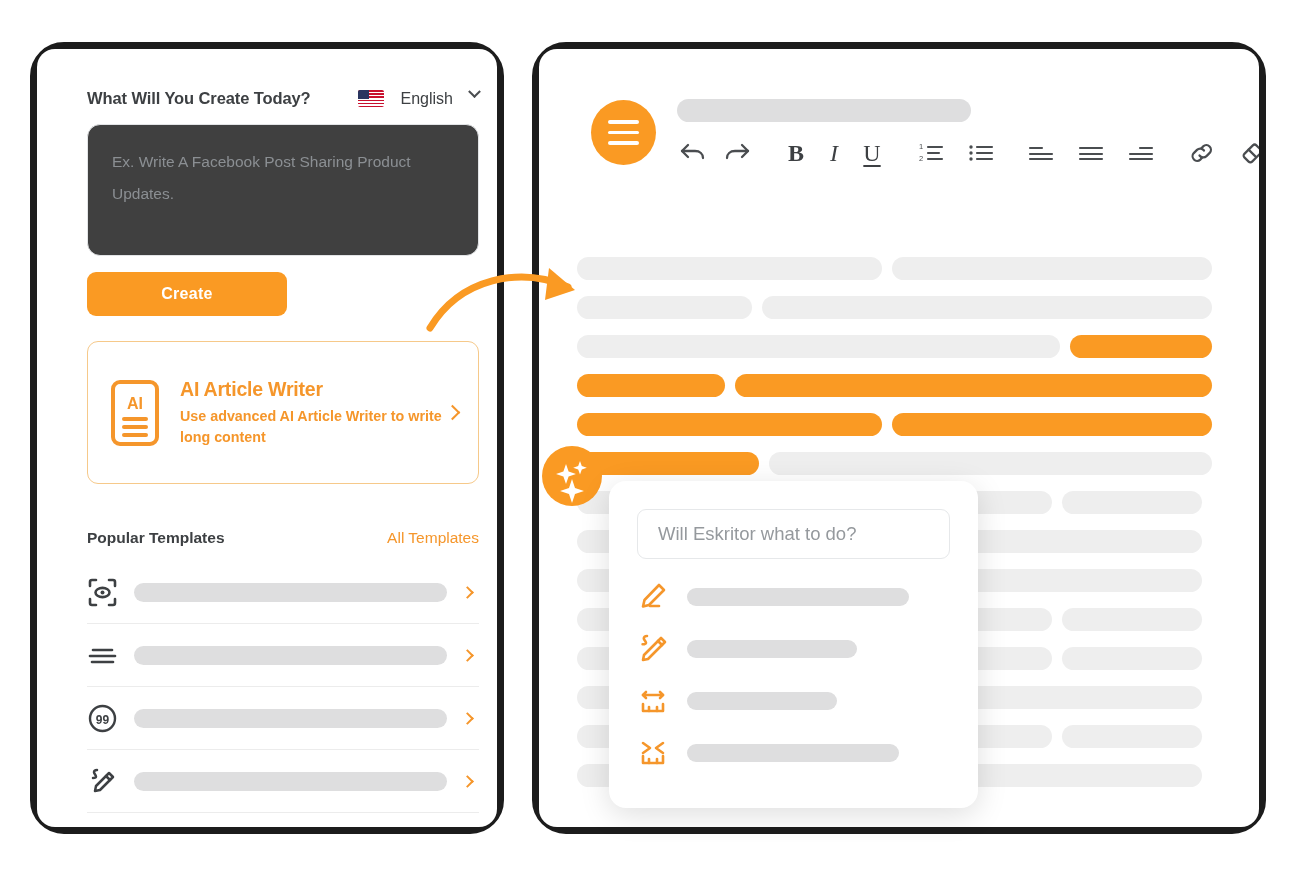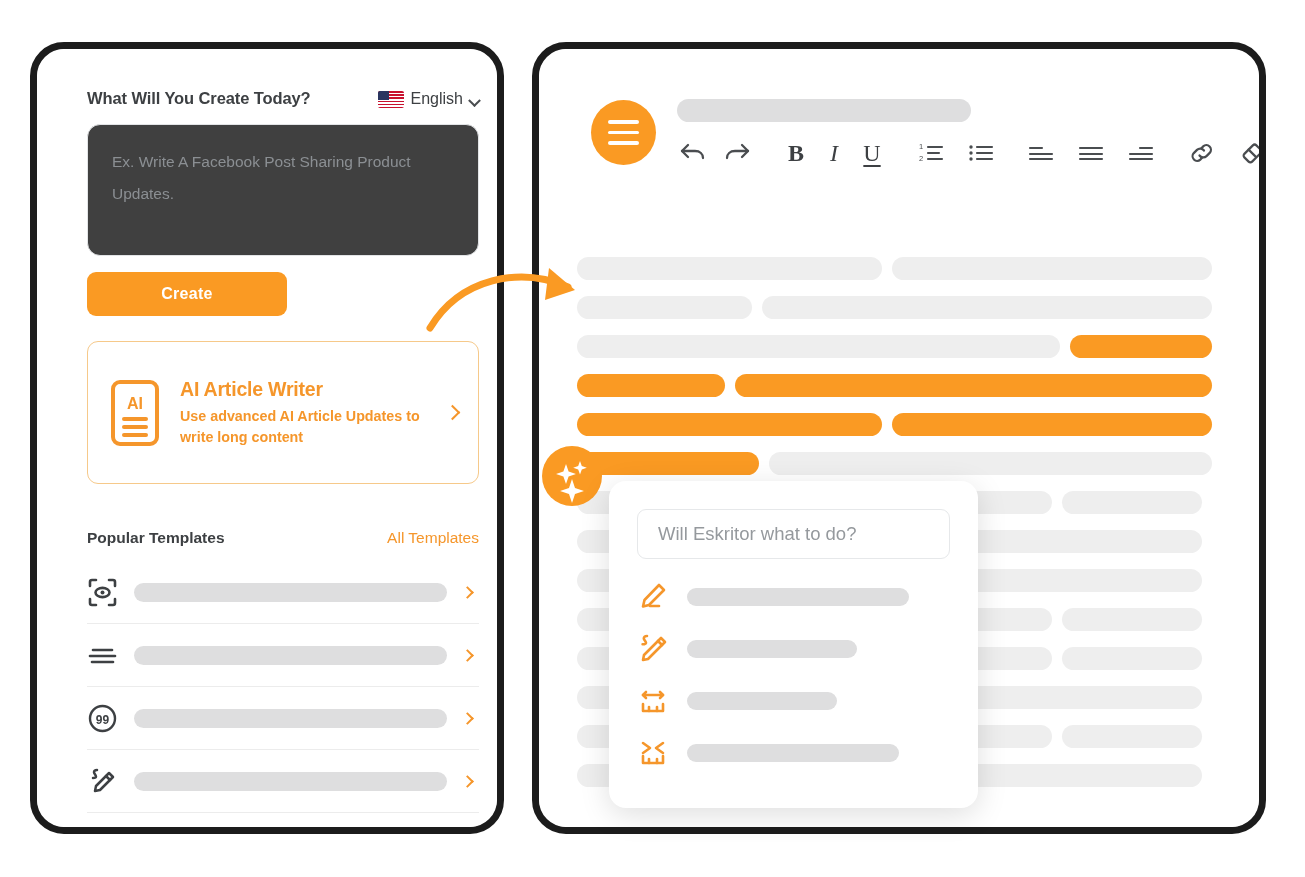--- a/index.html
+++ b/index.html
@@ -25,21 +25,21 @@
     background: #ffffff;
     border: 7px solid #1c1c1c;
     border-radius: 34px;
   }
   .panel-left  { left: 30px;  top: 42px; width: 474px;  height: 792px; }
   .panel-right { left: 532px; top: 42px; width: 734px;  height: 792px; }
 
   .panel-inner {
     position: absolute;
     inset: 0;
-    border-radius: 29px;
+    border-radius: 18px;
     overflow: hidden;
     background: #fff;
   }
 
   
   .lp-head {
     position: absolute;
     left: 50px; top: 40px;
     width: 392px;
     display: flex;
@@ -47,22 +47,22 @@
     justify-content: space-between;
   }
   .lp-title {
     font-size: 16.5px;
     font-weight: bold;
     color: #3d4043;
     letter-spacing: -0.1px;
   }
   .lang-select {
     display: flex;
-    align-items: flex-end;
-    gap: 7px;
+    align-items: flex-start;
+    gap: 17px;
     font-size: 16px;
     color: #3d4043;
     cursor: pointer;
   }
   .flag {
     width: 26px; height: 17px;
     border-radius: 2px;
     position: relative;
     overflow: hidden;
     background:
@@ -329,21 +329,21 @@
           <svg viewBox="0 0 56 68" width="56" height="68">
             <rect x="6" y="3" width="44" height="62" rx="7" ry="7" fill="none" stroke="#F5962B" stroke-width="4"></rect>
             <text x="28" y="30" font-family="Liberation Sans, sans-serif" font-size="16" font-weight="bold" fill="#F5962B" text-anchor="middle">AI</text>
             <rect x="15" y="38" width="26" height="4" rx="2" fill="#F5962B"></rect>
             <rect x="15" y="46" width="26" height="4" rx="2" fill="#F5962B"></rect>
             <rect x="15" y="54" width="26" height="4" rx="2" fill="#F5962B"></rect>
           </svg>
         </span>
         <div class="aiw-text">
           <div class="aiw-name">AI Article Writer</div>
-          <div class="aiw-desc">Use advanced AI Article Updates to write long content</div>
+          <div class="aiw-desc">Use advanced AI Article Writer to write long content</div>
         </div>
         <span class="chev-big"></span>
       </div>
 
       <div class="tmpl-head">
         <div class="tmpl-title">Popular Templates</div>
         <div class="tmpl-all">All Templates</div>
       </div>
 
       <div class="tmpl-list">

